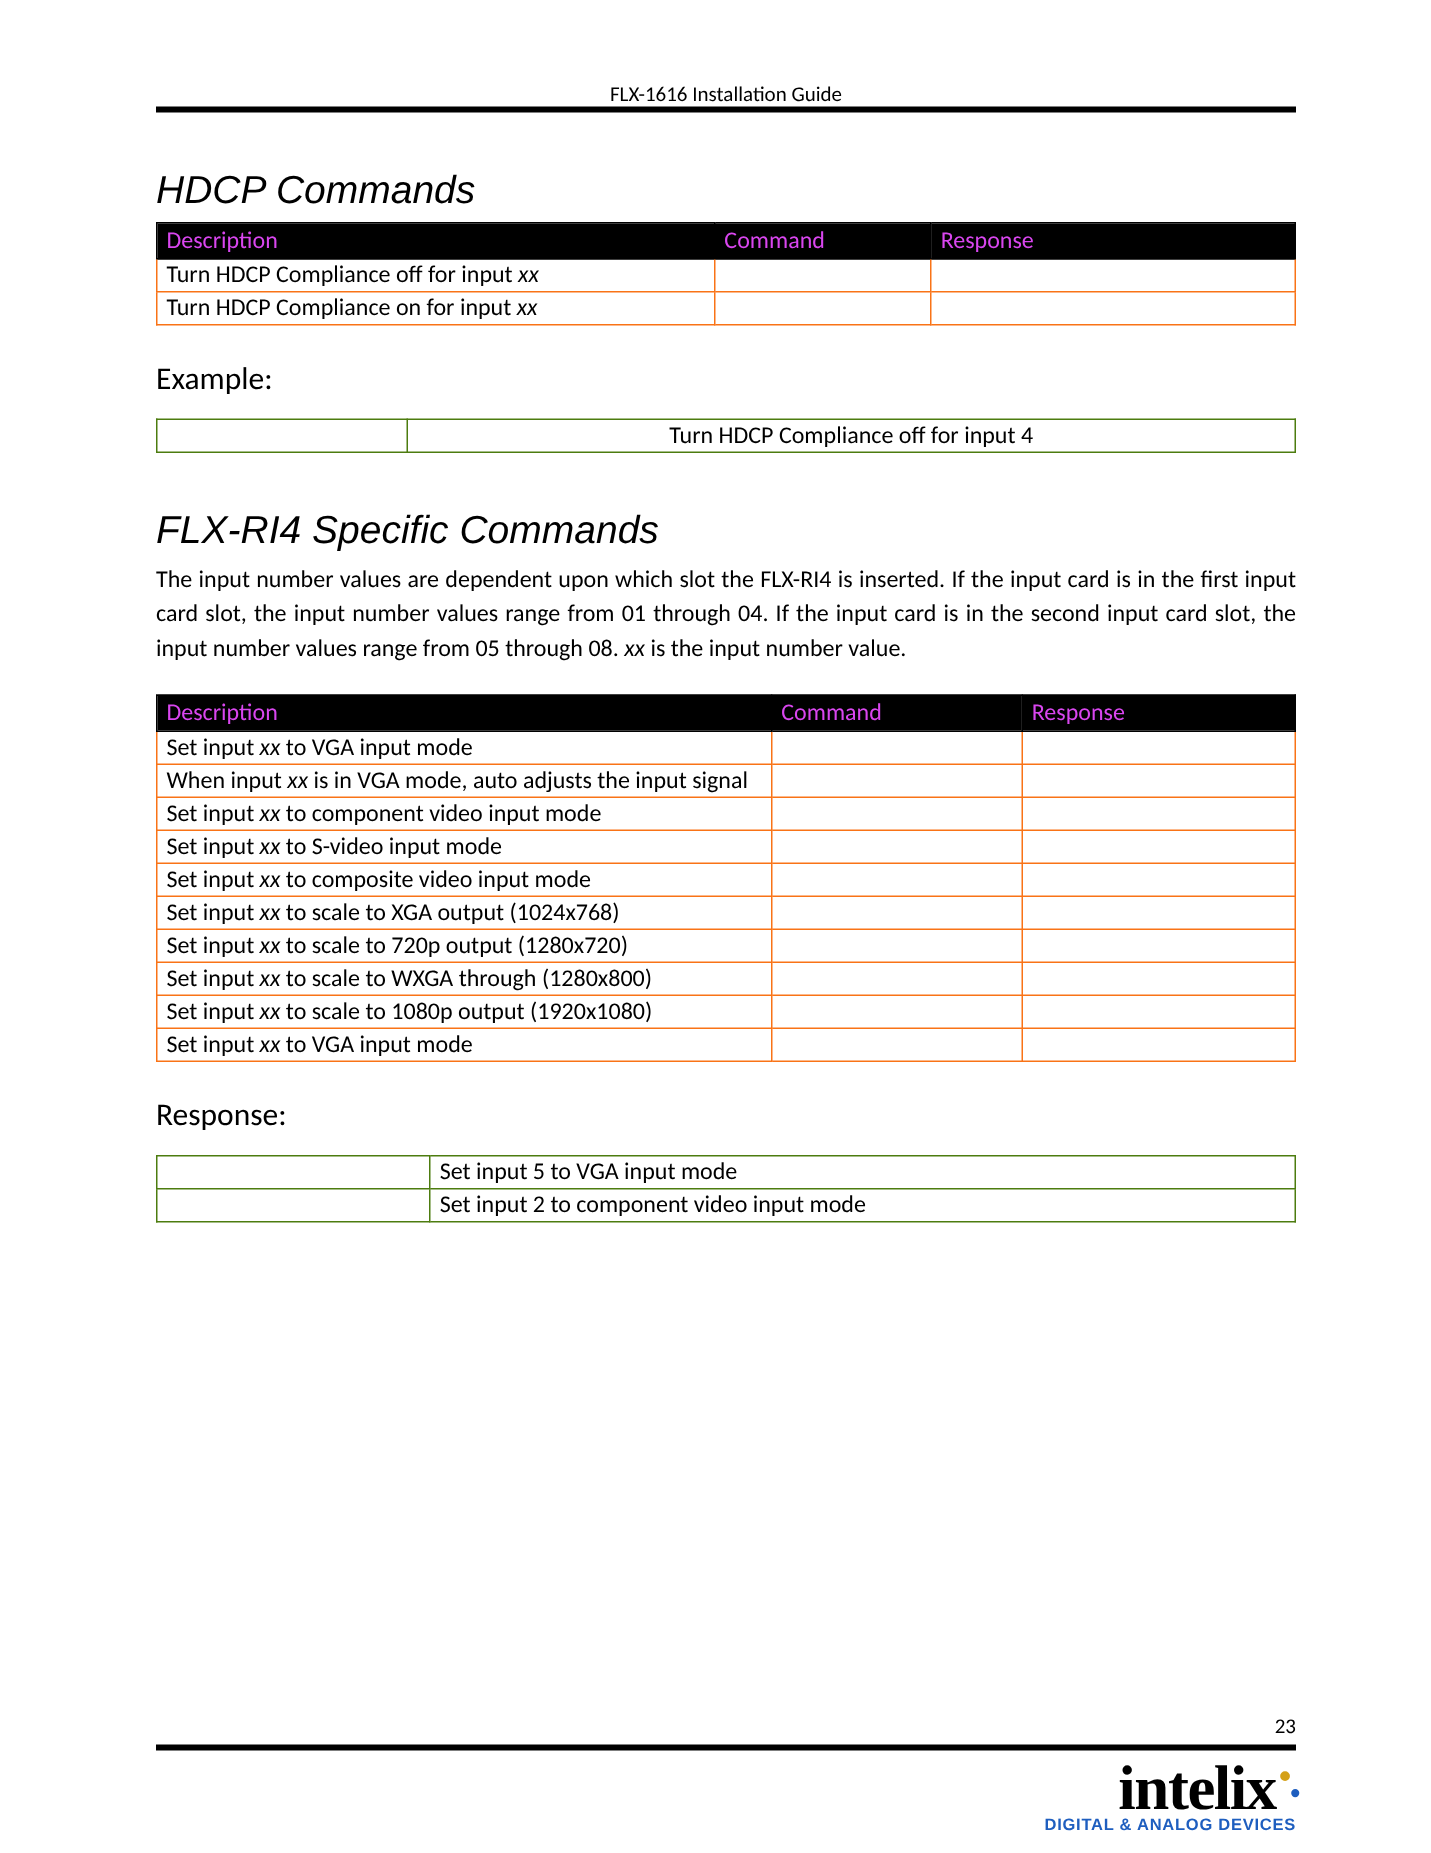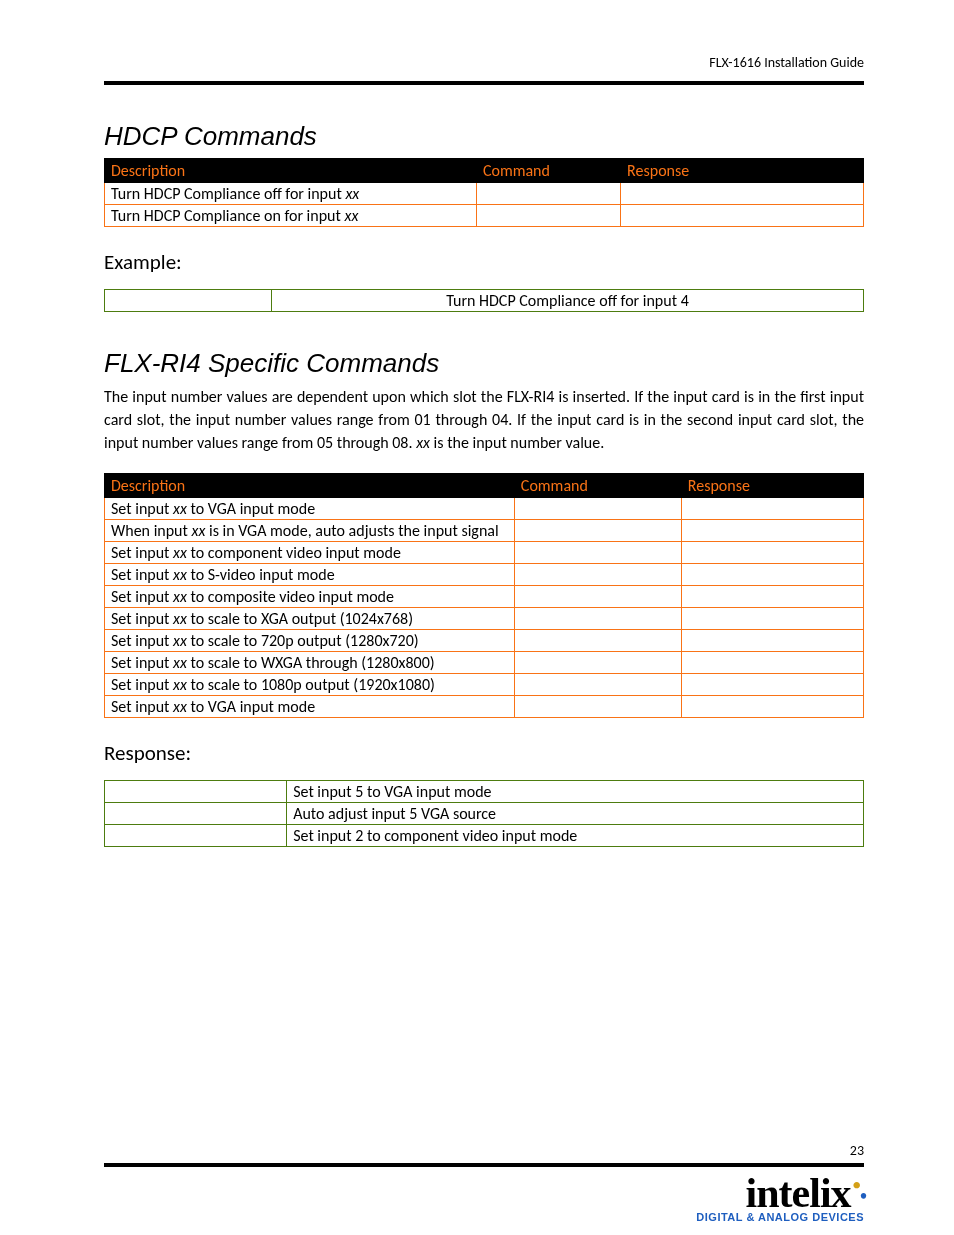--- a/index.html
+++ b/index.html
@@ -8,23 +8,23 @@
     height: 1235px;
     font-family: "Segoe UI", "Calibri", Arial, sans-serif;
     color: #000;
     background: #fff;
     position: relative;
   }
   .page {
     padding: 54px 90px 0 104px;
   }
   .header-right {
-    text-align: right;
+    text-align: center;
     font-size: 14px;
-    margin-bottom: 10px;
+    margin-bottom: 0;
   }
   .top-rule {
     border: none;
     border-top: 4px solid #000;
     margin-bottom: 36px;
   }
   h2.section {
     font-style: italic;
     font-weight: 400;
     font-size: 26px;
@@ -32,21 +32,21 @@
     font-family: "Segoe UI Light", "Segoe UI", Arial, sans-serif;
   }
   table.cmd {
     width: 100%;
     border-collapse: collapse;
     font-size: 16px;
     margin-bottom: 22px;
   }
   table.cmd th {
     background: #000;
-    color: #f97316;
+    color: #d946ef;
     text-align: left;
     font-weight: 400;
     padding: 2px 6px;
     border: 1px solid #000;
   }
   table.cmd td {
     border: 1px solid #f97316;
     padding: 1px 6px;
     vertical-align: top;
   }
@@ -247,24 +247,20 @@
         <col class="ex-col1">
         <col class="ex-col2">
       </colgroup>
     <tbody id="ex2-body">
         <tr>
           <td></td>
           <td>Set input 5 to VGA input mode</td>
         </tr>
         <tr>
           <td></td>
-          <td>Auto adjust input 5 VGA source</td>
-        </tr>
-        <tr>
-          <td></td>
           <td>Set input 2 to component video input mode</td>
         </tr>
       </tbody>
   </table>
 </div>
 
 <div class="footer">
   <div class="page-num">23</div>
   <hr class="bottom-rule">
   <div class="logo">

